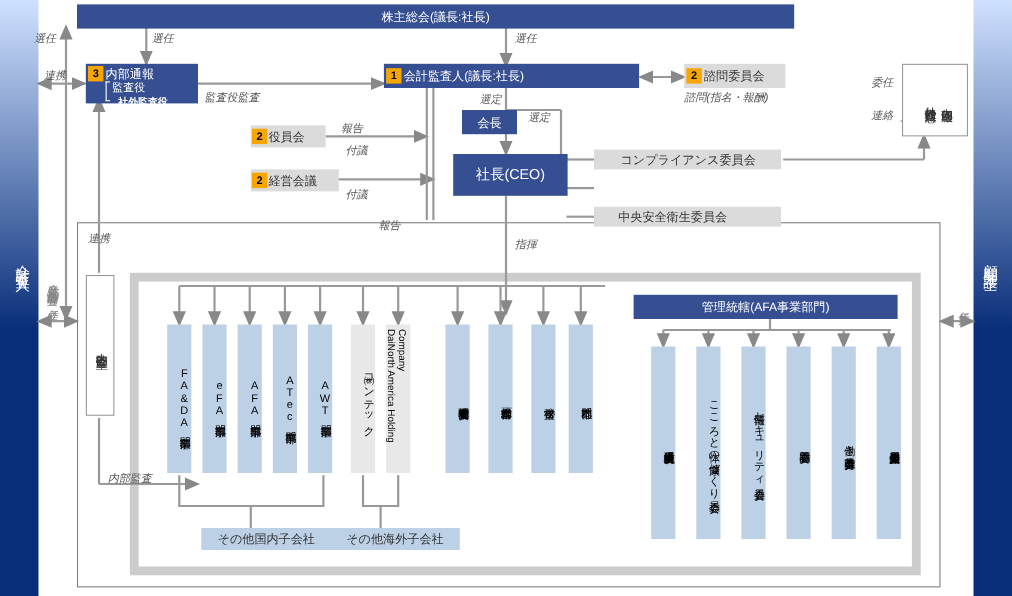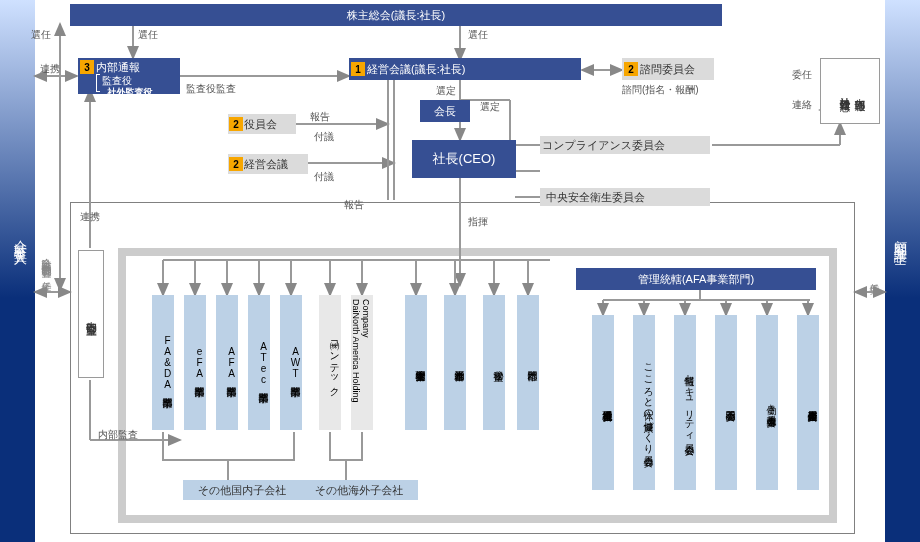--- a/index.html
+++ b/index.html
@@ -16,21 +16,21 @@
   .box { position: absolute; font-size: 11px; text-align: center; display: flex; align-items: center; justify-content: center; }
   .blue { background:#364f93; color:#fff; }
   .grey { background:#dbdbdb; color:#333; }
   .ltblue { background:#bcd1e6; color:#333; }
   .outline { background:#fff; border:1px solid #9a9a9a; color:#333; }
 
   .vtext { writing-mode: vertical-rl; text-orientation: upright; letter-spacing: 1px; }
   .tag { position:absolute; width:14px; height:14px; background:#f7a600; color:#000; font-weight:bold; font-size:10px; display:flex; align-items:center; justify-content:center; }
 
   svg.net { position:absolute; left:0; top:0; width:920px; height:542px; pointer-events:none; }
-  .lbl { position:absolute; font-size:10px; color:#555; white-space:nowrap; }
+  .lbl { position:absolute; font-size:10px; color:#555; white-space:nowrap;font-style:italic; }
 
   .big-frame { position:absolute; border:1px solid #808080; }
   .inner-frame { position:absolute; border:8px solid #ccc; background:rgba(255,255,255,0.5); }
 
   
   .dept { position:absolute; width:22px; background:#bcd1e6; writing-mode:vertical-rl; text-orientation:upright; font-size:10px; padding:4px 0; text-align:start; display:flex; justify-content:center; }
   .dept.pale { background:#e8e8e8; }
 
   .vert-side { position:absolute; color:#fff; writing-mode:vertical-rl; text-orientation:upright; font-size:13px; letter-spacing:3px; }
   .vert-small { font-size:10px; color:#888; }
@@ -153,21 +153,21 @@
     <div class="audit-inner" style="position:absolute; left:24px; top:28px; text-align:center; font-size:9px; width:56px; height:10px; overflow:hidden;font-weight:bold;">
       <span>社外監査役</span>
     </div>
   </div>
   <div class="lbl" style="left:186px; top:82px;">監査役監査</div>
   <div class="lbl" style="left:40px; top:62px;">連携</div>
   <div class="lbl" style="left:80px; top:210px;">連携</div>
 
   <div class="box blue" style="left:349px; top:58px; width:232px; height:22px; justify-content:flex-start; padding-left:18px;">
     <span class="tag" style="left:2px; top:4px;">1</span>
-    <span>経営会議(議長:社長)</span>
+    <span>会計監査人(議長:社長)</span>
   </div>
 
   <div class="box grey" style="left:622px; top:58px; width:92px; height:22px; justify-content:flex-start; padding-left:18px;">
     <span class="tag" style="left:2px; top:4px;">2</span>
     <span>諮問委員会</span>
   </div>
   <div class="lbl" style="left:622px; top:84px; line-height:12px;">諮問(指名・報酬)</div>
 
   <div class="box blue" style="left:420px; top:100px; width:50px; height:22px;">会長</div>
   <div class="lbl" style="left:436px; top:84px;">選定</div>
@@ -182,22 +182,22 @@
   </div>
   <div class="box grey" style="left:228px; top:154px; width:80px; height:20px; justify-content:flex-start; padding-left:16px;">
     <span class="tag" style="left:1px; top:3px;">2</span>
     <span>経営会議</span>
   </div>
   <div class="lbl" style="left:310px; top:110px;">報告</div>
   <div class="lbl" style="left:314px; top:130px;">付議</div>
   <div class="lbl" style="left:314px; top:170px;">付議</div>
   <div class="lbl" style="left:344px; top:198px;">報告</div>
 
-  <div class="box grey" style="left:540px; top:136px; width:170px; height:18px; justify-content:flex-start; padding-left:2px;">コンプライアンス委員会</div>
-  <div class="box grey" style="left:540px; top:188px; width:170px; height:18px; justify-content:flex-start; padding-left:6px;">中央安全衛生委員会</div>
+  <div class="box grey" style="left:540px; top:136px; width:170px; height:18px; justify-content:flex-start; padding-left:24px;">コンプライアンス委員会</div>
+  <div class="box grey" style="left:540px; top:188px; width:170px; height:18px; justify-content:flex-start; padding-left:22px;">中央安全衛生委員会</div>
 
   <div class="box outline" style="left:820px; top:58px; width:60px; height:66px;">
     <span class="vtext" style="font-size:11px; margin-left:4px;">社外通報窓口</span>
     <span class="vtext" style="font-size:11px;">内部通報</span>
   </div>
   <div class="lbl" style="left:792px; top:68px;">委任</div>
   <div class="lbl" style="left:792px; top:98px;">連絡</div>
 
   <div class="box outline vtext" style="left:78px; top:250px; width:26px; height:128px;">内部監査室</div>
   <div class="lbl" style="left:98px; top:428px;">内部監査</div>

